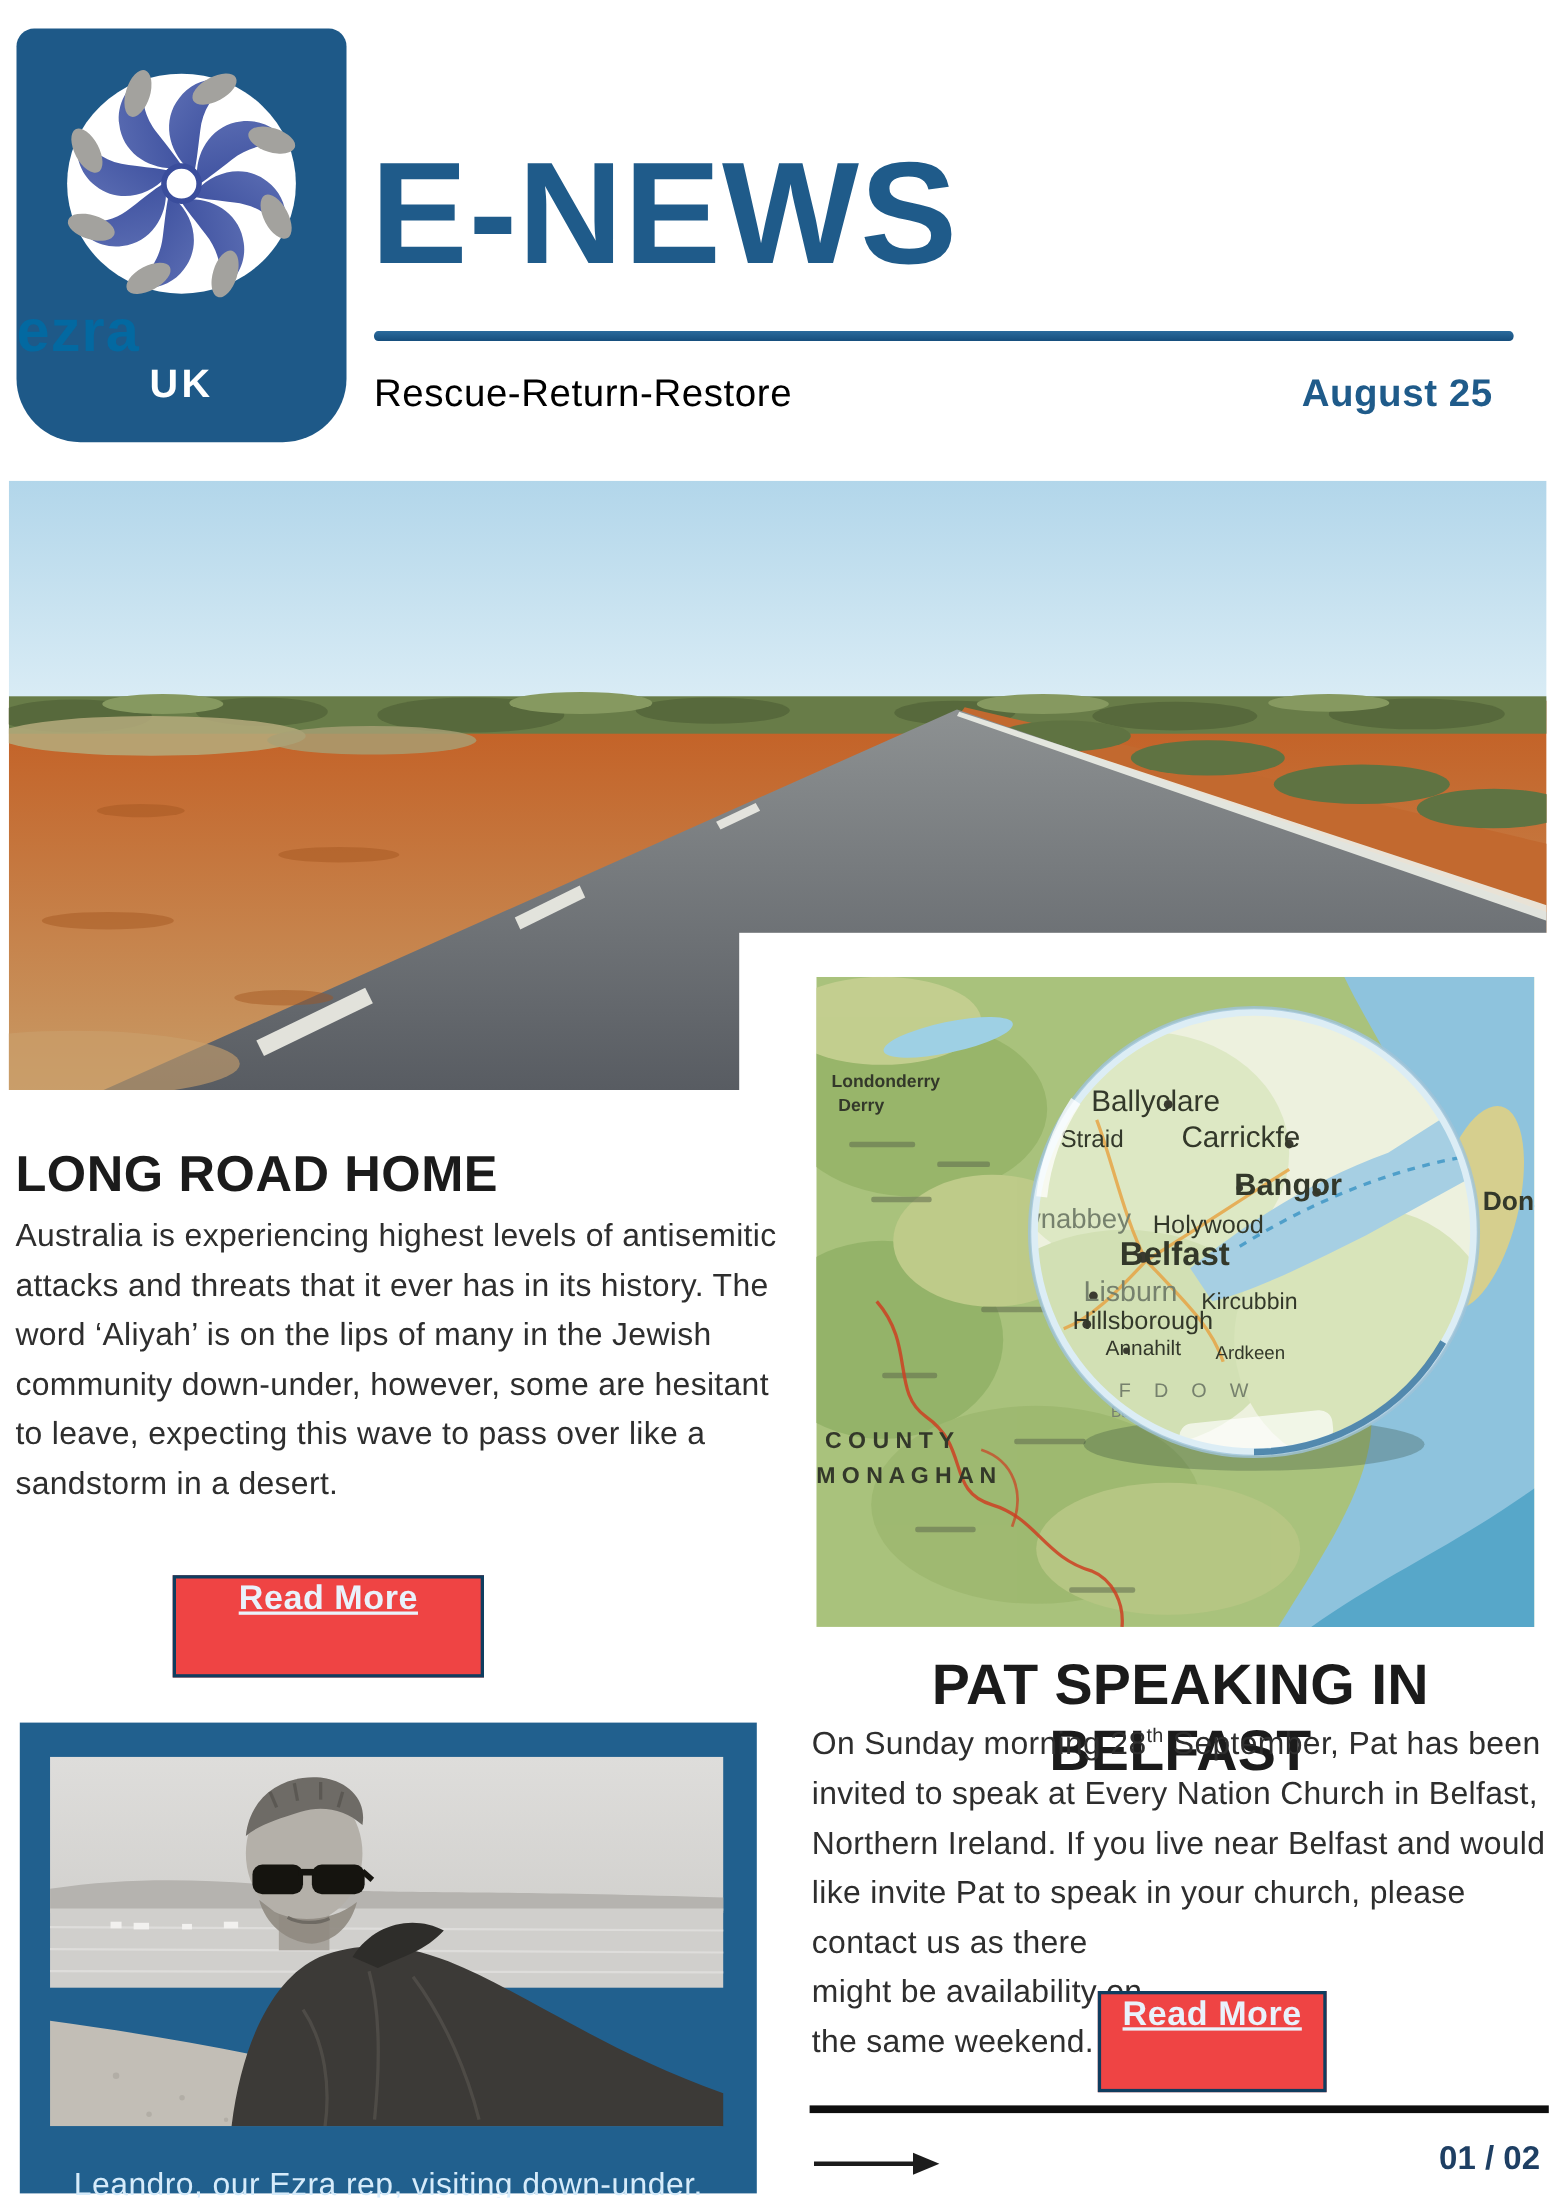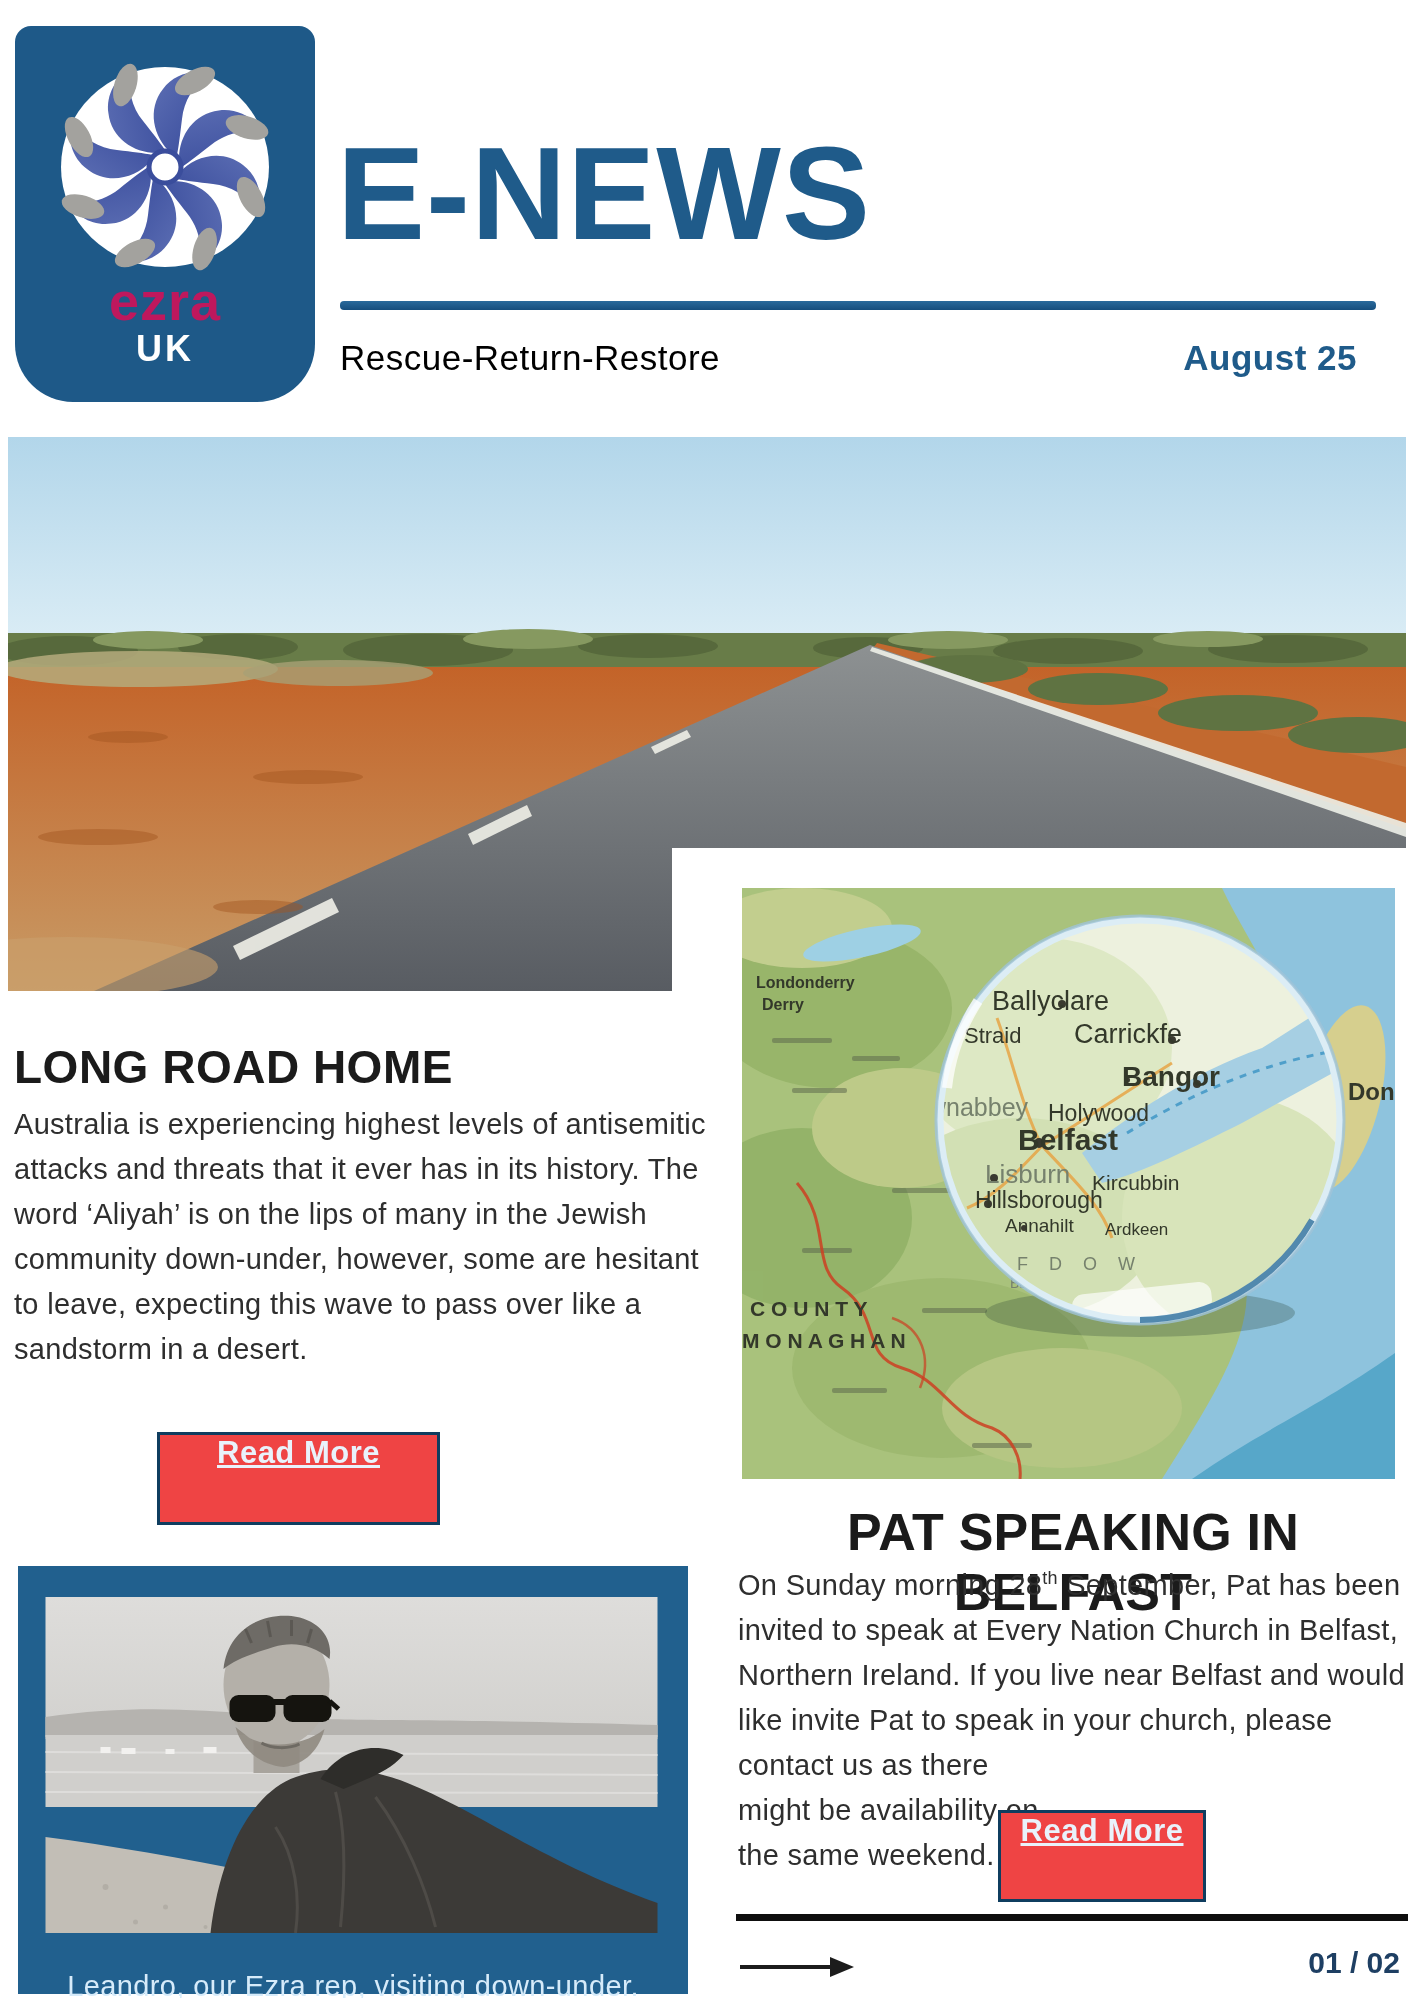--- a/index.html
+++ b/index.html
@@ -3,21 +3,21 @@
 <meta charset="utf-8">
 <style>
   html,body{margin:0;padding:0;background:#ffffff;}
   .page{position:relative;width:1414px;height:1998px;background:#ffffff;overflow:hidden;
         font-family:"Liberation Sans",sans-serif;}
   .abs{position:absolute;}
 
   
   .logo-block{left:15px;top:26px;width:300px;height:376px;background:#1e5988;
               border-radius:16px 16px 58px 58px;}
-  .logo-ezra{left:15px;top:270px;width:300px;text-align:center;color:#be185d;
+  .logo-ezra{left:15px;top:270px;width:300px;color:#0369a1;
              font-size:54px;font-weight:bold;letter-spacing:1px;}
   .logo-uk{left:15px;top:328px;width:300px;text-align:center;color:#ffffff;
            font-size:36px;font-weight:bold;letter-spacing:3px;}
   .enews-title{left:337px;top:118px;width:900px;color:#1f5b8a;font-size:132px;
                font-weight:bold;letter-spacing:1px;}
   .title-rule{left:340px;top:301px;width:1036px;height:9px;
               background:linear-gradient(180deg,#2a6a9c,#164e7d);border-radius:4px;}
   .tagline{left:340px;top:338px;width:600px;color:#000000;font-size:35px;font-weight:normal;letter-spacing:0.5px;}
   .issue-date{left:957px;top:338px;width:400px;text-align:right;color:#1f5b8a;
               font-size:35px;font-weight:bold;letter-spacing:0.5px;}

